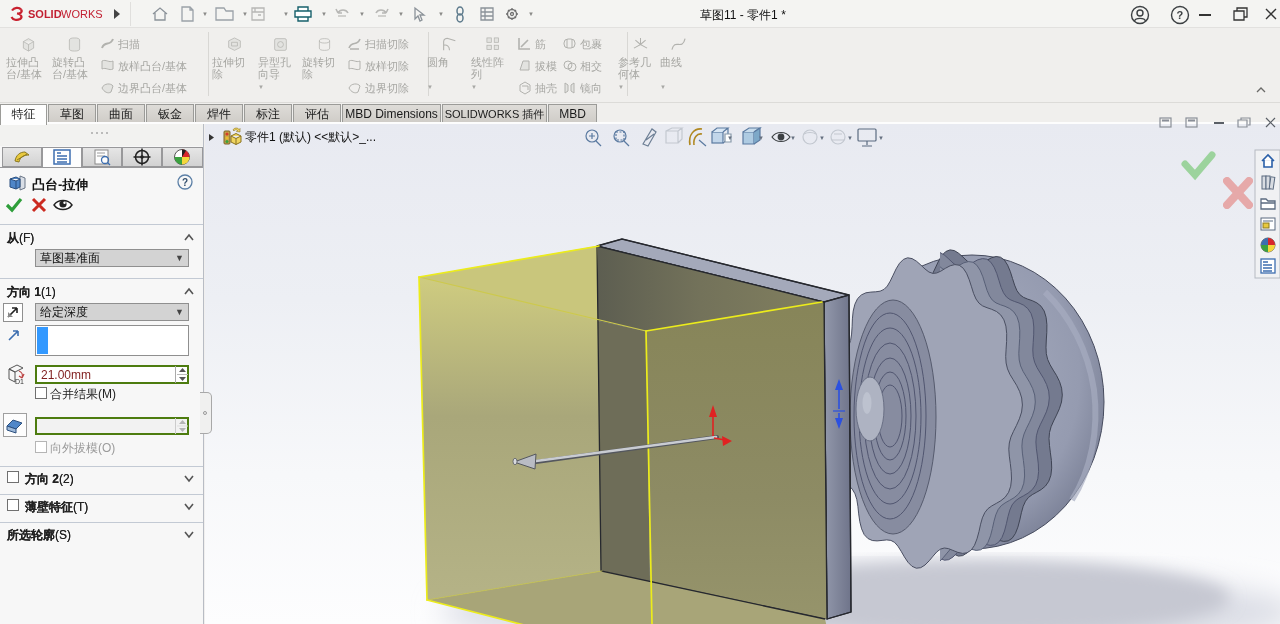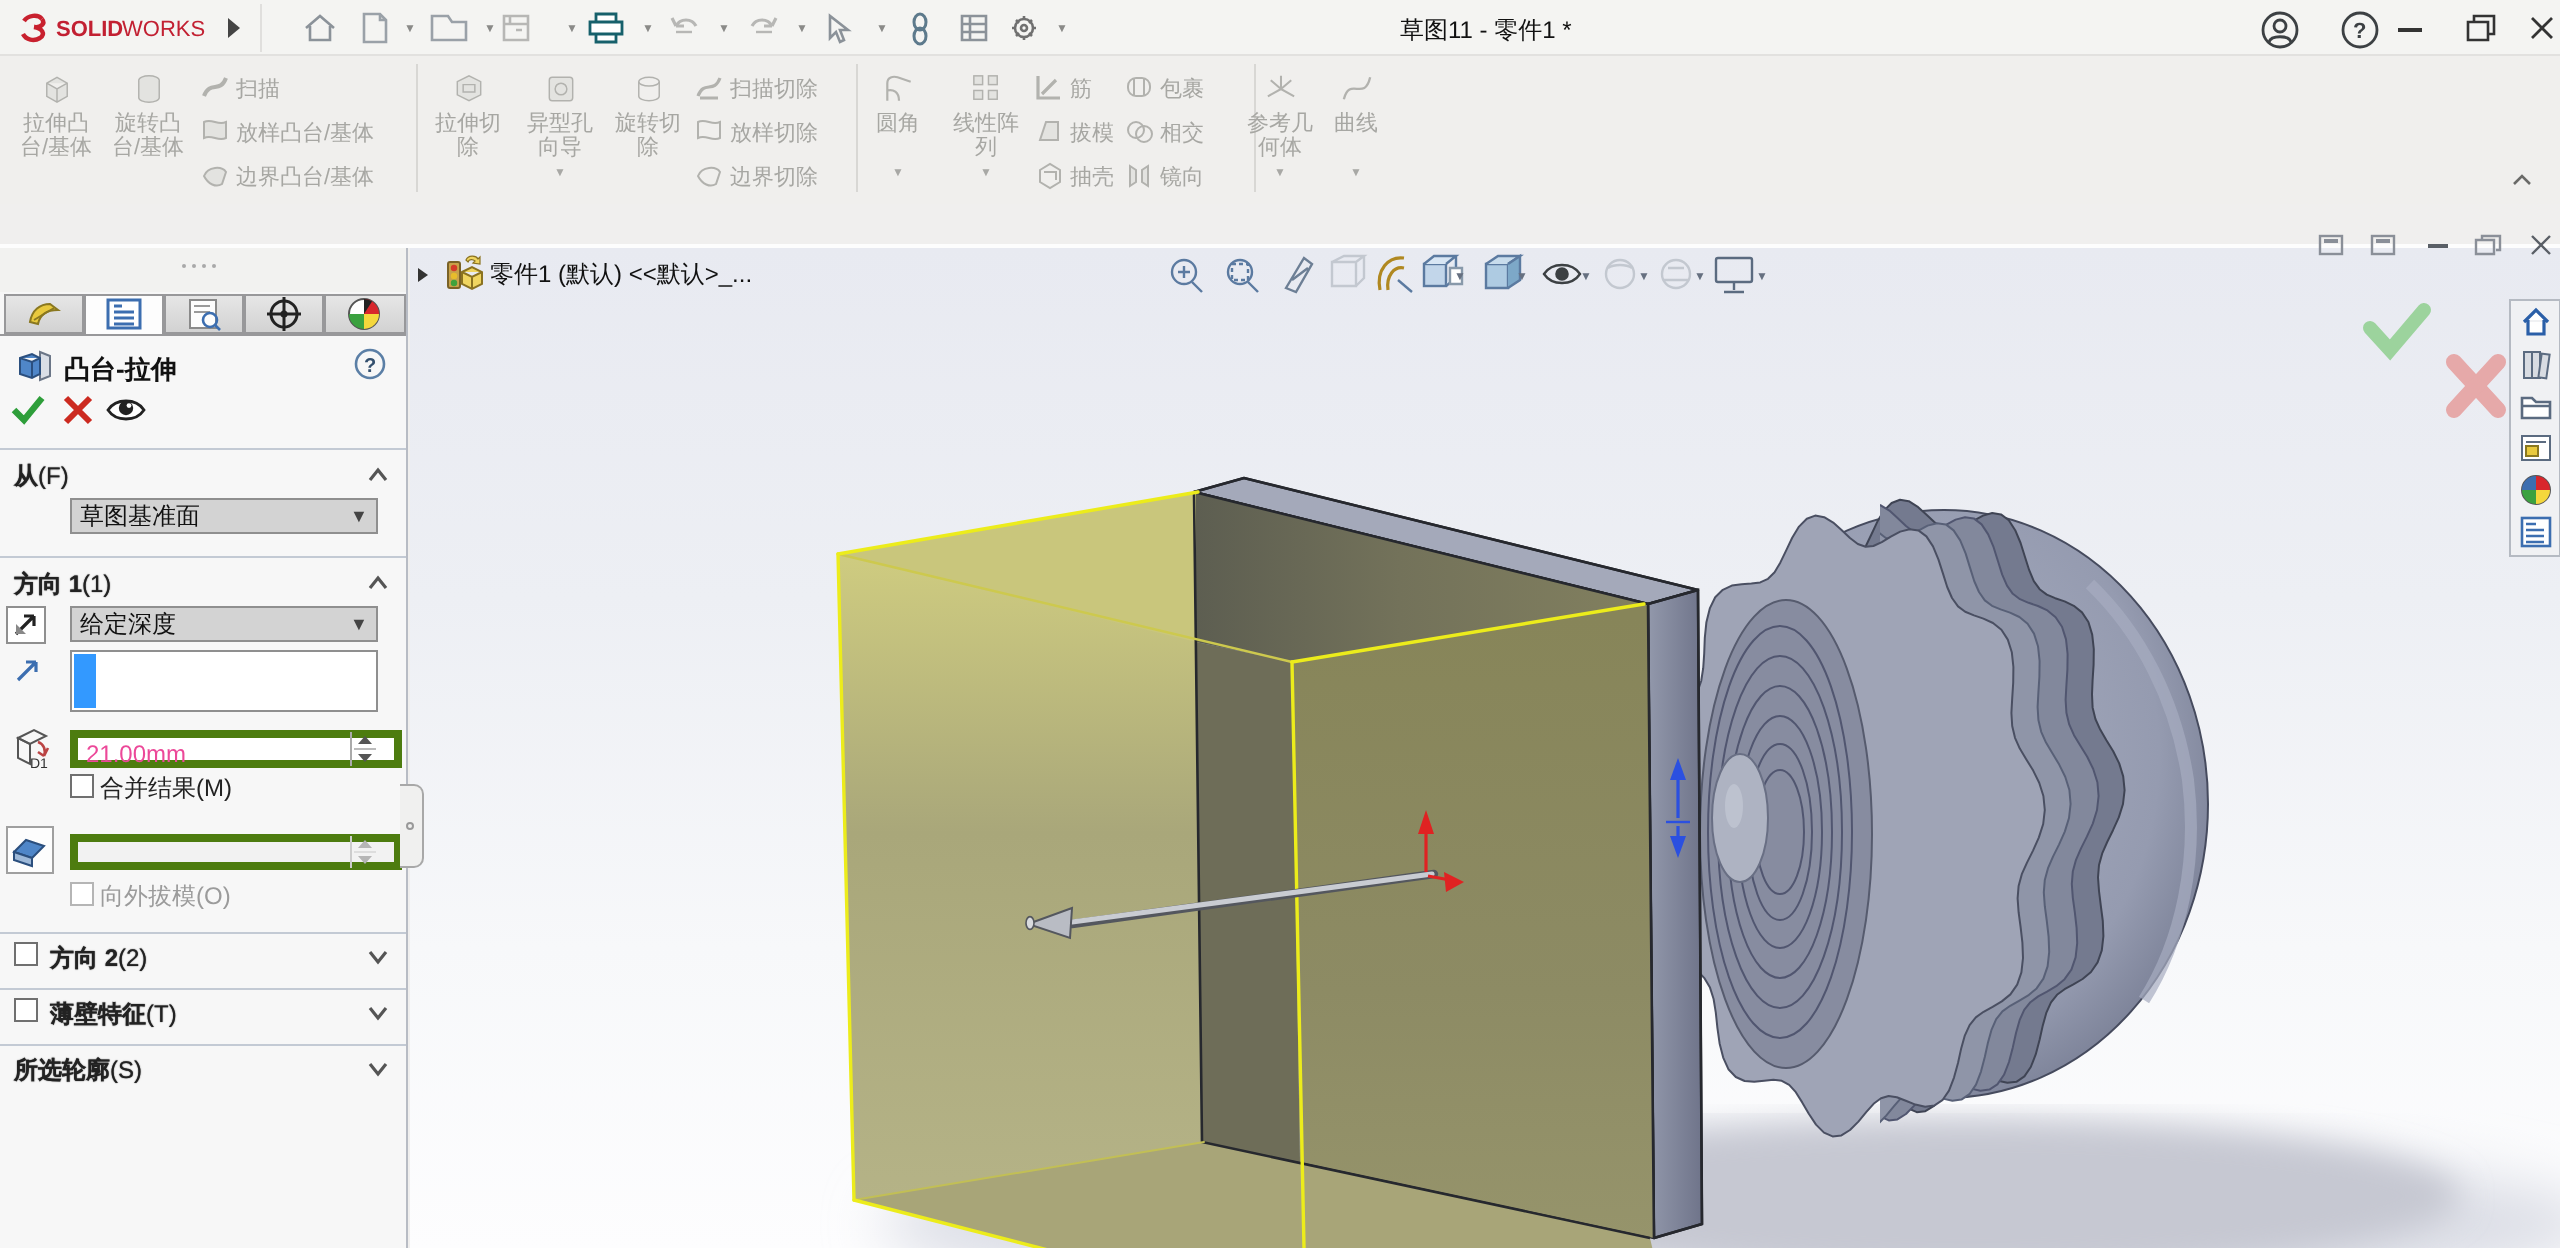--- a/index.html
+++ b/index.html
@@ -6,41 +6,41 @@
 #app{position:relative;width:1280px;height:624px;background:#f0efee;}
 .abs{position:absolute;}
 
 #titlebar{position:absolute;left:0;top:0;width:1280px;height:28px;background:#f4f4f2;border-bottom:1px solid #e2e1df;}
 #title-text{position:absolute;left:648px;top:7px;font-size:12px;color:#111;}
 #searchbox{position:absolute;left:940px;top:4px;width:178px;height:20px;background:#fff;border:1px solid #c9c9c9;font-size:12px;color:#8a8a8a;}
 #searchbox .ph{position:absolute;left:23px;top:3px;}
 
 #ribbon{position:absolute;left:0;top:28px;width:1280px;height:74px;background:#f0efed;}
 .rgroup-sep{position:absolute;top:4px;height:64px;width:1px;background:#d8d7d4;}
-.bigbtn{position:absolute;top:2px;width:44px;text-align:center;font-size:11px;line-height:12px;color:#a7a7a3;}
+.bigbtn{position:absolute;top:2px;width:44px;font-size:11px;line-height:12px;color:#a7a7a3;}
 .bigbtn .bicon{display:block;margin:5px auto 2px auto;width:19px;height:19px;}
 .smallrow{position:absolute;height:16px;font-size:11px;color:#a7a7a3;white-space:nowrap;}
 .bigbtn br{line-height:11px;}
 .smallrow .sicon{display:inline-block;vertical-align:-3px;margin-right:3px;width:15px;height:15px;}
 .dropv{color:#a8a8a5;font-size:6px;}
 
 #tabbar{position:absolute;left:0;top:102px;width:1280px;height:22px;background:#f0efed;border-top:1px solid #dcdbd8;}
 .tab{position:absolute;top:1px;height:20px;border:1px solid #9b9b98;border-bottom:none;background:linear-gradient(#dedcd8,#cecbc6);font-size:12px;color:#1a1a1a;text-align:center;line-height:19px;}
 .tab.active{background:#fefefe;height:21px;z-index:2;}
 #tabbar-bottom{position:absolute;left:0;top:122px;width:1280px;height:2px;background:#fdfdfd;}
 
 #panel{position:absolute;left:0;top:124px;width:204px;height:500px;background:#f7f7f7;border-right:1px solid #b8bcc4;}
 .ptab{position:absolute;top:23px;width:40px;height:20px;border:1px solid #98989a;background:linear-gradient(#e6e6e6,#d2d2d2);}
 .ptab.active{background:#fdfdfd;height:21px;}
 .psec-line{position:absolute;left:0;width:203px;height:1px;background:#c3cad4;}
 .psec-h{position:absolute;left:7px;font-size:12px;font-weight:bold;color:#222;text-shadow:0 0 0.6px #222;}
 .chev{position:absolute;left:183px;width:12px;height:12px;}
 .combo{position:absolute;left:35px;width:154px;height:18px;background:#d3d3d3;border:1px solid #8f8f8f;font-size:12px;color:#111;line-height:16px;padding-left:4px;}
 .combo .ar{position:absolute;right:2px;top:2px;width:13px;height:13px;color:#444;font-size:9px;text-align:center;line-height:13px;}
-.spin{position:absolute;left:35px;width:166px;height:19px;background:#fff;border:4px solid #4d7c0f;font-size:12px;color:#ec4899;line-height:17px;padding-left:4px;}
+.spin{position:absolute;left:35px;width:154px;height:19px;background:#fff;border:2px solid #4d7c0f;font-size:12px;color:#7f1d1d;line-height:17px;padding-left:4px;}
 .cbx{position:absolute;width:12px;height:12px;background:#fff;border:1px solid #707070;}
 .plabel{position:absolute;font-size:12px;color:#222;}
 
 #viewport{position:absolute;left:205px;top:124px;width:1075px;height:548px;}
 </style></head>
 <body>
 <div id="app">
   <div id="titlebar">
     <svg class="abs" style="left:8px;top:4px" width="105" height="20" viewBox="0 0 105 20">
       <g fill="none" stroke="#c8202e" stroke-width="2.2">
@@ -193,20 +193,32 @@
 
     <div class="bigbtn" style="left:618px"><svg class="bicon" viewBox="0 0 26 26">
           <path d="M4 18 L13 13 L22 18 M13 13 L13 4 M13 13 L6 7 M13 13 L20 7" fill="none" stroke="#b2b2ae" stroke-width="1.4"></path>
         </svg>参考几<br>何体<div class="dropv" style="margin-top:1px">▼</div></div>
     <div class="bigbtn" style="left:660px;width:36px"><svg class="bicon" viewBox="0 0 26 26">
           <path d="M4 20 C8 4 18 22 22 5" fill="none" stroke="#b2b2ae" stroke-width="1.6"></path>
         </svg>曲线<div class="dropv" style="margin-top:13px">▼</div></div>
     <svg class="abs" style="left:1255px;top:58px" width="12" height="8">
         <path d="M2 6 L6 2 L10 6" fill="none" stroke="#6a6a68" stroke-width="1.3"></path>
       </svg>
+  </div>
+  <div id="tabbar">
+    <div class="tab active" style="left:0px;width:47px">特征</div>
+    <div class="tab" style="left:48px;width:48px">草图</div>
+    <div class="tab" style="left:97px;width:48px">曲面</div>
+    <div class="tab" style="left:146px;width:48px">钣金</div>
+    <div class="tab" style="left:195px;width:48px">焊件</div>
+    <div class="tab" style="left:244px;width:48px">标注</div>
+    <div class="tab" style="left:293px;width:48px">评估</div>
+    <div class="tab" style="left:342px;width:99px">MBD Dimensions</div>
+    <div class="tab" style="left:442px;width:105px;font-size:11px">SOLIDWORKS 插件</div>
+    <div class="tab" style="left:548px;width:49px">MBD</div>
   </div>
   <div id="tabbar-bottom"></div>
   <div id="panel">
     <div class="abs" style="left:0;top:0;width:203px;height:22px;background:#f2f2f0"></div>
     <svg class="abs" style="left:90px;top:7px" width="20" height="5">
         <g fill="#a9a9a9">
           <circle cx="2" cy="2" r="1"></circle>
           <circle cx="7" cy="2" r="1"></circle>
           <circle cx="12" cy="2" r="1"></circle>
           <circle cx="17" cy="2" r="1"></circle>

